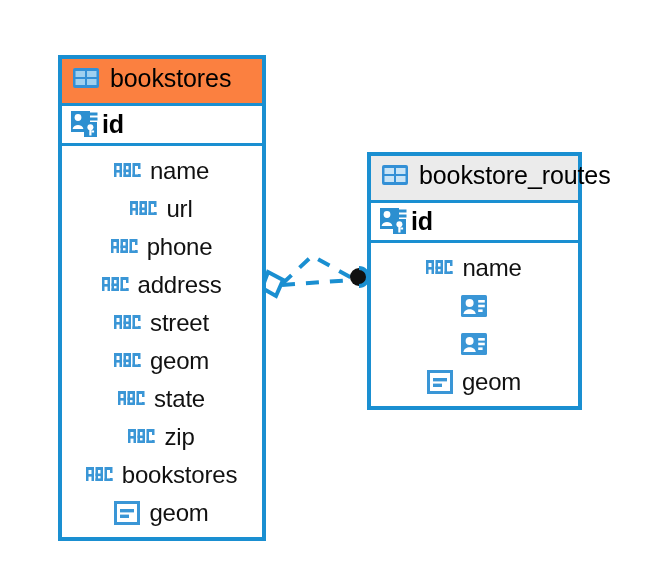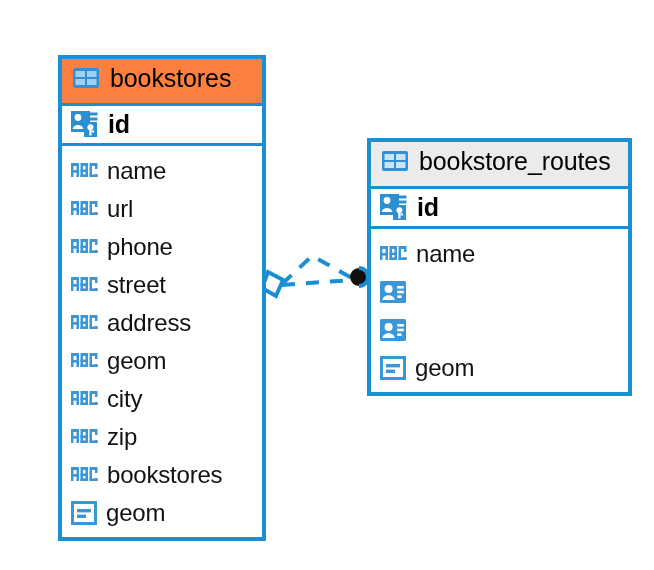--- a/index.html
+++ b/index.html
@@ -55,21 +55,21 @@
     color: #000000;
     line-height: 1;
     white-space: nowrap;
     letter-spacing: -0.1px;
   }
 
   .pk-row {
     box-sizing: border-box;
     display: flex;
     align-items: center;
-    gap: 9px;
+    gap: 3px;
     padding: 4px 10px 5px 9px;
     height: 43px;
     border-top: 3px solid #1a8fd1;
     border-bottom: 3px solid #1a8fd1;
     background: #ffffff;
   }
   .pk-label {
     font-size: 25px;
     font-weight: bold;
     color: #000000;
@@ -80,20 +80,21 @@
   .field-list {
     padding: 6px 0 5px 0;
   }
   .field-row {
     box-sizing: border-box;
     display: flex;
     align-items: center;
     gap: 9px;
     padding: 0 10px 0 9px;
     height: 38px;
+    justify-content: center;
   }
   .field-label {
     font-size: 24px;
     color: #111111;
     line-height: 1;
     white-space: nowrap;
     letter-spacing: -0.2px;
   }
 
   
@@ -256,20 +257,45 @@
               <rect x="14.5" y="9" width="2.5" height="5"></rect>
                 <rect x="9.5" y="11.4" width="7.5" height="2.6"></rect>
               <rect x="18.5" y="0" width="8" height="3"></rect>
                 <rect x="18.5" y="3" width="2.5" height="11"></rect>
               <rect x="24" y="3" width="2.5" height="3"></rect>
                 <rect x="24" y="11" width="2.5" height="3"></rect>
               <rect x="18.5" y="11.4" width="8" height="2.6"></rect>
             </g>
           </svg>
         </span>
+        <span class="field-label">address</span>
+      </div>
+
+      <div class="field-row">
+        <span class="icon icon-abc">
+          <svg viewBox="0 0 27 17" width="27" height="17" aria-hidden="true">
+            <g fill="#3a96d6">
+              <rect x="0" y="0" width="8" height="3"></rect>
+                <rect x="0" y="3" width="2.5" height="11"></rect>
+              <rect x="5.5" y="3" width="2.5" height="11"></rect>
+                <rect x="0" y="7" width="8" height="2.6"></rect>
+              <rect x="9.5" y="0" width="7.5" height="3"></rect>
+                <rect x="9.5" y="3" width="2.5" height="11"></rect>
+              <rect x="14.5" y="3" width="2.5" height="4"></rect>
+                <rect x="9.5" y="6.5" width="7.5" height="2.6"></rect>
+              <rect x="14.5" y="9" width="2.5" height="5"></rect>
+                <rect x="9.5" y="11.4" width="7.5" height="2.6"></rect>
+              <rect x="18.5" y="0" width="8" height="3"></rect>
+                <rect x="18.5" y="3" width="2.5" height="11"></rect>
+              <rect x="24" y="3" width="2.5" height="3"></rect>
+                <rect x="24" y="11" width="2.5" height="3"></rect>
+              <rect x="18.5" y="11.4" width="8" height="2.6"></rect>
+            </g>
+          </svg>
+        </span>
         <span class="field-label">street</span>
       </div>
 
       <div class="field-row">
         <span class="icon icon-abc">
           <svg viewBox="0 0 27 17" width="27" height="17" aria-hidden="true">
             <g fill="#3a96d6">
               <rect x="0" y="0" width="8" height="3"></rect>
                 <rect x="0" y="3" width="2.5" height="11"></rect>
               <rect x="5.5" y="3" width="2.5" height="11"></rect>
@@ -281,45 +307,20 @@
               <rect x="14.5" y="9" width="2.5" height="5"></rect>
                 <rect x="9.5" y="11.4" width="7.5" height="2.6"></rect>
               <rect x="18.5" y="0" width="8" height="3"></rect>
                 <rect x="18.5" y="3" width="2.5" height="11"></rect>
               <rect x="24" y="3" width="2.5" height="3"></rect>
                 <rect x="24" y="11" width="2.5" height="3"></rect>
               <rect x="18.5" y="11.4" width="8" height="2.6"></rect>
             </g>
           </svg>
         </span>
-        <span class="field-label">address</span>
-      </div>
-
-      <div class="field-row">
-        <span class="icon icon-abc">
-          <svg viewBox="0 0 27 17" width="27" height="17" aria-hidden="true">
-            <g fill="#3a96d6">
-              <rect x="0" y="0" width="8" height="3"></rect>
-                <rect x="0" y="3" width="2.5" height="11"></rect>
-              <rect x="5.5" y="3" width="2.5" height="11"></rect>
-                <rect x="0" y="7" width="8" height="2.6"></rect>
-              <rect x="9.5" y="0" width="7.5" height="3"></rect>
-                <rect x="9.5" y="3" width="2.5" height="11"></rect>
-              <rect x="14.5" y="3" width="2.5" height="4"></rect>
-                <rect x="9.5" y="6.5" width="7.5" height="2.6"></rect>
-              <rect x="14.5" y="9" width="2.5" height="5"></rect>
-                <rect x="9.5" y="11.4" width="7.5" height="2.6"></rect>
-              <rect x="18.5" y="0" width="8" height="3"></rect>
-                <rect x="18.5" y="3" width="2.5" height="11"></rect>
-              <rect x="24" y="3" width="2.5" height="3"></rect>
-                <rect x="24" y="11" width="2.5" height="3"></rect>
-              <rect x="18.5" y="11.4" width="8" height="2.6"></rect>
-            </g>
-          </svg>
-        </span>
         <span class="field-label">geom</span>
       </div>
 
       <div class="field-row">
         <span class="icon icon-abc">
           <svg viewBox="0 0 27 17" width="27" height="17" aria-hidden="true">
             <g fill="#3a96d6">
               <rect x="0" y="0" width="8" height="3"></rect>
                 <rect x="0" y="3" width="2.5" height="11"></rect>
               <rect x="5.5" y="3" width="2.5" height="11"></rect>
@@ -331,21 +332,21 @@
               <rect x="14.5" y="9" width="2.5" height="5"></rect>
                 <rect x="9.5" y="11.4" width="7.5" height="2.6"></rect>
               <rect x="18.5" y="0" width="8" height="3"></rect>
                 <rect x="18.5" y="3" width="2.5" height="11"></rect>
               <rect x="24" y="3" width="2.5" height="3"></rect>
                 <rect x="24" y="11" width="2.5" height="3"></rect>
               <rect x="18.5" y="11.4" width="8" height="2.6"></rect>
             </g>
           </svg>
         </span>
-        <span class="field-label">city</span>
+        <span class="field-label">state</span>
       </div>
 
       <div class="field-row">
         <span class="icon icon-abc">
           <svg viewBox="0 0 27 17" width="27" height="17" aria-hidden="true">
             <g fill="#3a96d6">
               <rect x="0" y="0" width="8" height="3"></rect>
                 <rect x="0" y="3" width="2.5" height="11"></rect>
               <rect x="5.5" y="3" width="2.5" height="11"></rect>
                 <rect x="0" y="7" width="8" height="2.6"></rect>
@@ -398,21 +399,21 @@
             <rect x="6" y="8" width="14" height="3.4" fill="#3a96d6"></rect>
             <rect x="6" y="13.6" width="9" height="3.4" fill="#3a96d6"></rect>
           </svg>
         </span>
         <span class="field-label">geom</span>
       </div>
 
     </div>
   </div>
 
-  <div class="entity" style="left:367px; top:138px; width:265px;">
+  <div class="entity" style="left:367px; top:152px; width:215px;">
 
     <div class="entity-header neutral">
       <span class="icon icon-table">
         <svg viewBox="0 0 28 24" width="28" height="24" aria-hidden="true">
           <rect x="1" y="2" width="26" height="20" rx="2" fill="#3390d6"></rect>
           <rect x="3.5" y="5" width="9.5" height="6" fill="#c9e4f6"></rect>
           <rect x="15" y="5" width="9.5" height="6" fill="#c9e4f6"></rect>
           <rect x="3.5" y="13" width="9.5" height="6" fill="#c9e4f6"></rect>
           <rect x="15" y="13" width="9.5" height="6" fill="#c9e4f6"></rect>
         </svg>

